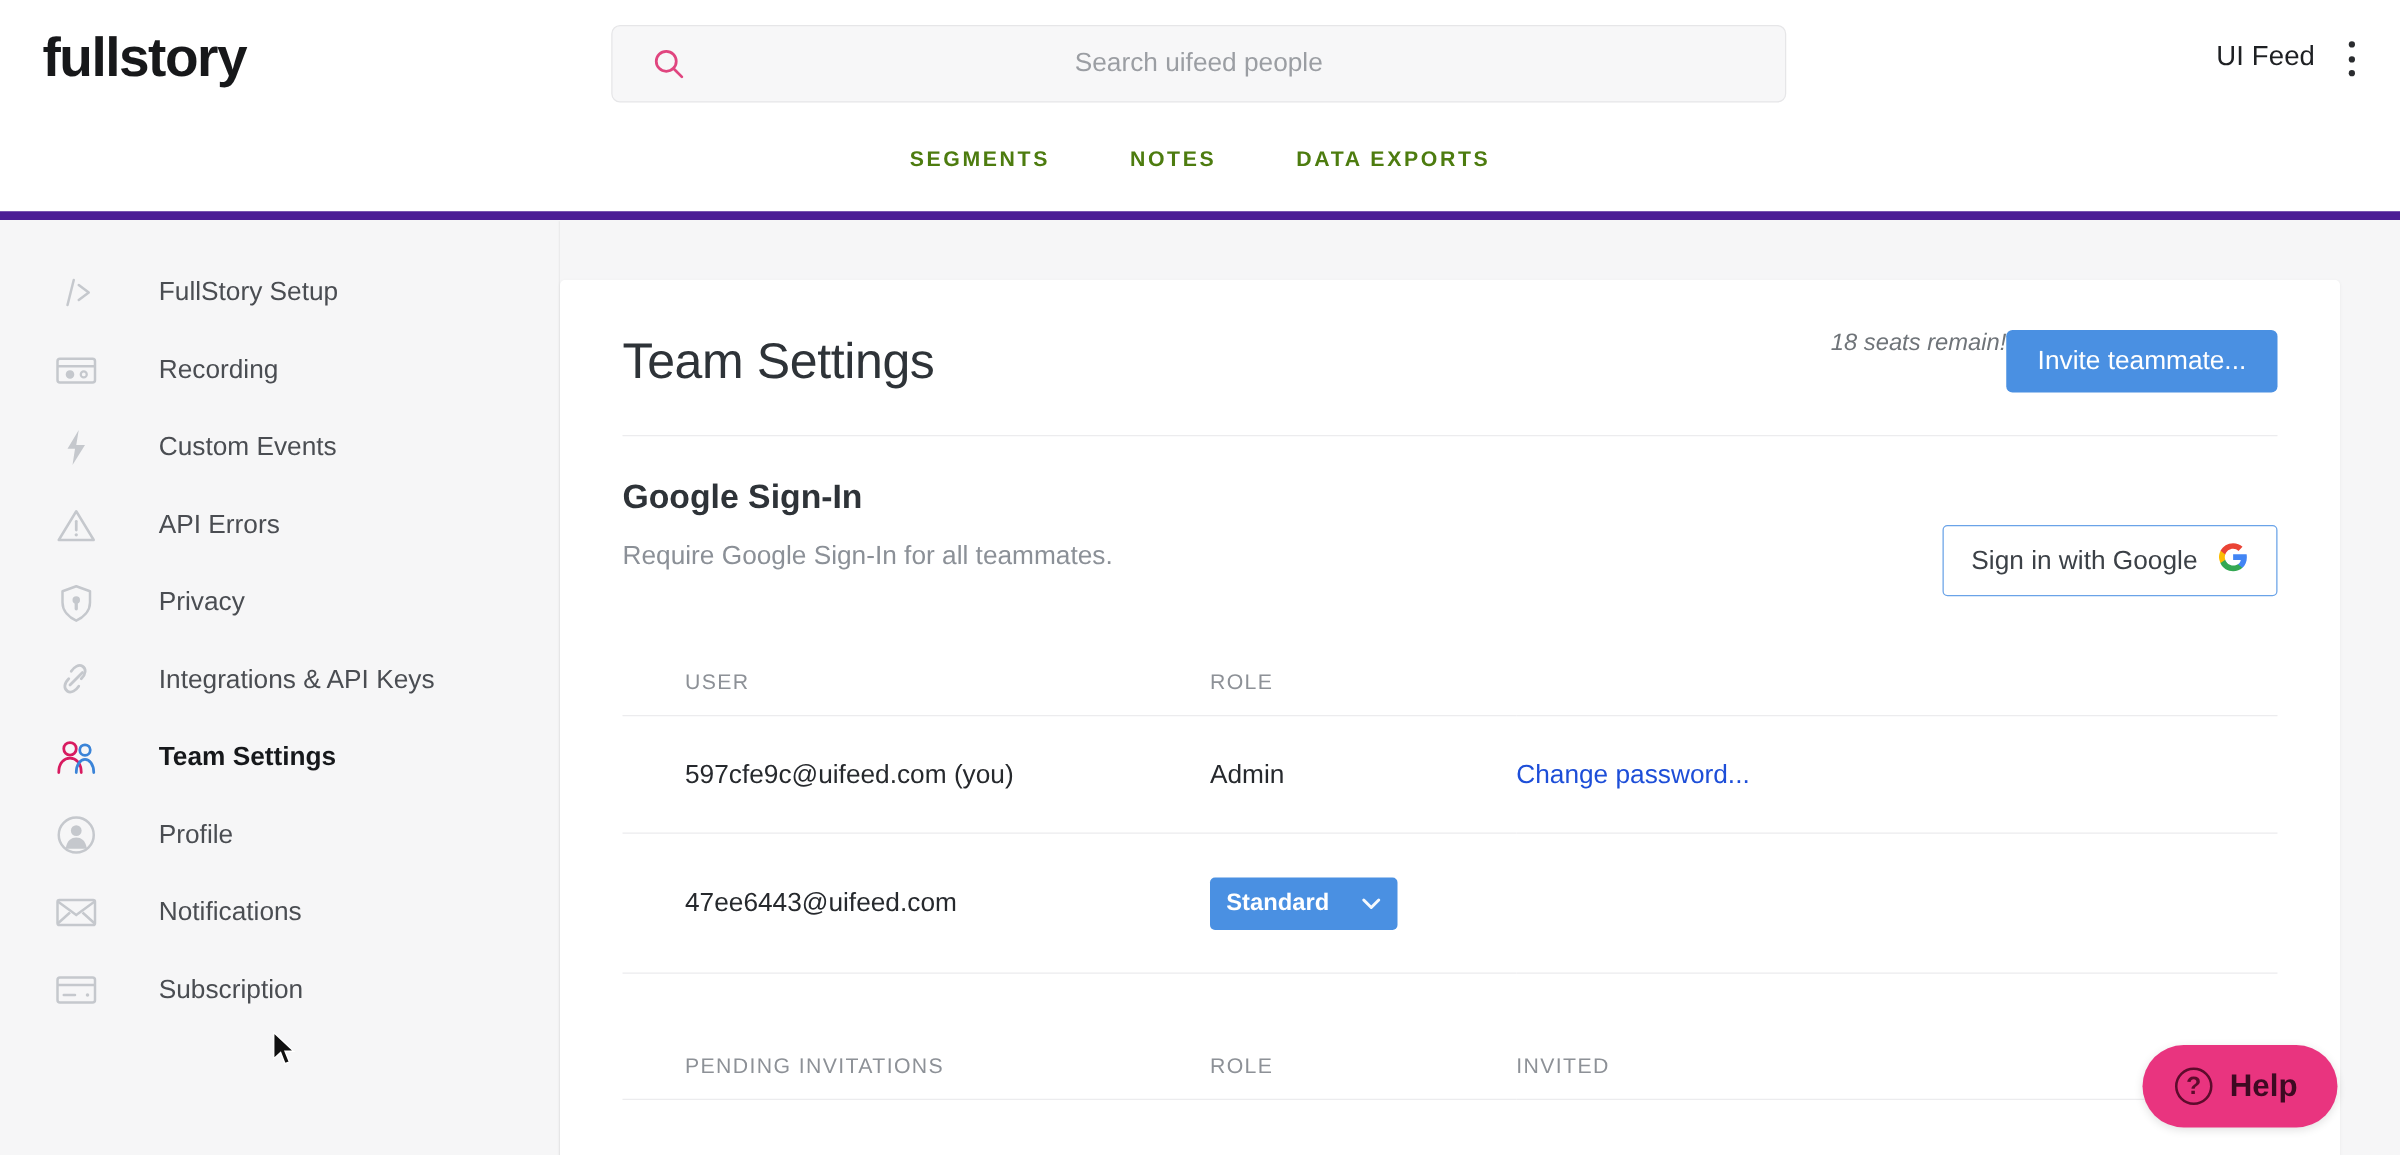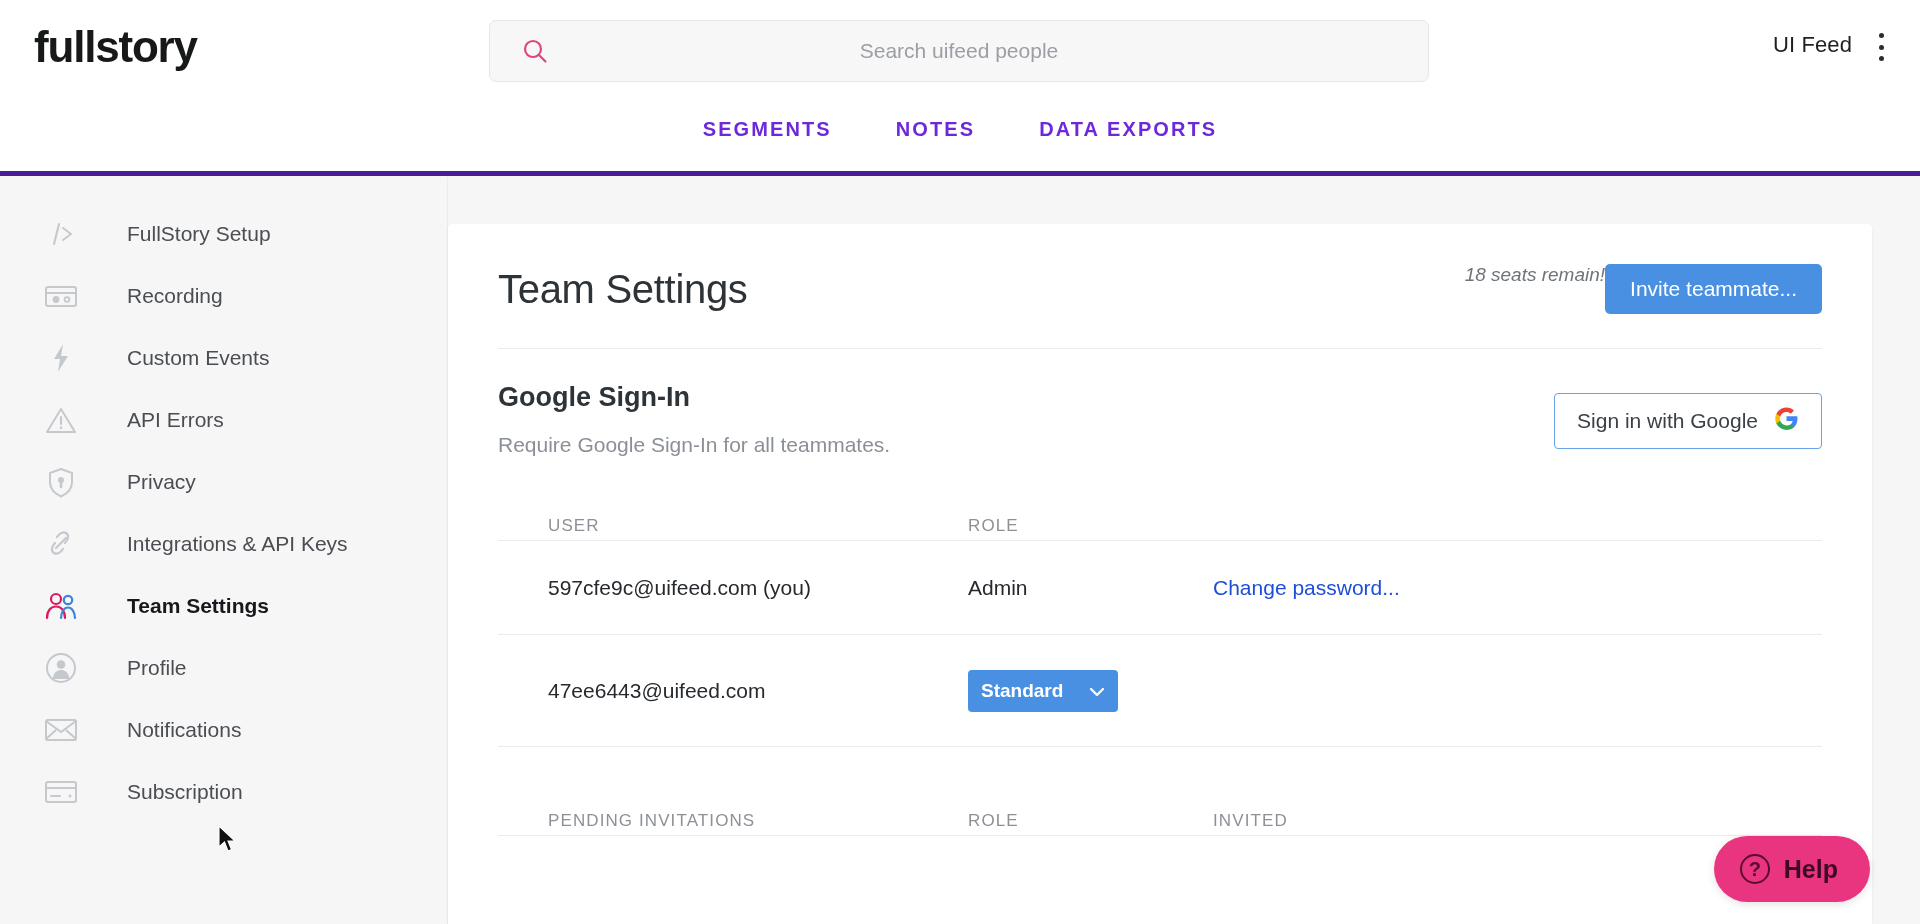--- a/index.html
+++ b/index.html
@@ -9,21 +9,21 @@
     background: #f6f6f7;
     font-family: "Liberation Sans", sans-serif;
     -webkit-font-smoothing: antialiased;
   }
 
   
   .topbar {
     position: absolute; top: 0; left: 0;
     width: 1920px; height: 176px;
     background: #ffffff;
-    border-bottom: 5px solid #4c1d95;
+    border-bottom: 7px solid #4c1d95;
   }
   .logo {
     position: absolute; left: 34px; top: 22px;
     font-size: 44px; font-weight: 700;
     letter-spacing: -1.2px;
     color: #17181a;
     font-family: "Liberation Sans", sans-serif;
   }
   .searchwrap {
     position: absolute; left: 489px; top: 20px;
@@ -62,23 +62,23 @@
     padding: 3px 0;
     cursor: pointer;
   }
   .kebab i { display: block; width: 5px; height: 5px; border-radius: 50%; background: #2a2c2f; }
 
   .navtabs {
     position: absolute; top: 118px; left: 0; width: 1920px;
     display: flex; justify-content: center; gap: 64px;
   }
   .navtab {
-    font-size: 20px; font-weight: 700;
+    font-size: 17px; font-weight: 700;
     letter-spacing: 2.1px;
-    color: #6d28d9;
+    color: #4d7c0f;
     cursor: pointer;
     text-transform: uppercase;
   }
 
   
   .sidebar {
     position: absolute; left: 0; top: 177px;
     width: 448px; height: 747px;
     background: #f6f6f7;
     border-right: 1px solid #ebebec;
@@ -150,34 +150,34 @@
   .gs-sub { font-size: 21px; color: #8b9097; margin-top: 20px; }
   .btn-google {
     display: flex; align-items: center; gap: 16px;
     background: #ffffff;
     border: 1px solid #6aa3e8;
     border-radius: 4px;
     padding: 12px 22px;
     font-size: 21px;
     color: #3c4147;
     cursor: pointer;
-    margin-top: 11px;
+    margin-top: 38px;
     font-family: "Liberation Sans", sans-serif;
     white-space: nowrap;
     text-align: right;
   }
 
   
   table.tbl { width: 100%; border-collapse: collapse; table-layout: fixed; }
   table.tbl th {
     text-align: left;
     font-size: 17px; font-weight: 400;
     letter-spacing: 1.1px;
     color: #8d9197;
-    padding: 22px 0 4px 0;
+    padding: 22px 0 16px 0;
     text-transform: uppercase;
     border-bottom: 1px solid #ececee;
   }
   table.tbl td {
     font-size: 21px;
     color: #26292d;
     padding: 35px 0 34px 0;
     border-bottom: 1px solid #ececee;
     vertical-align: middle;
   }

